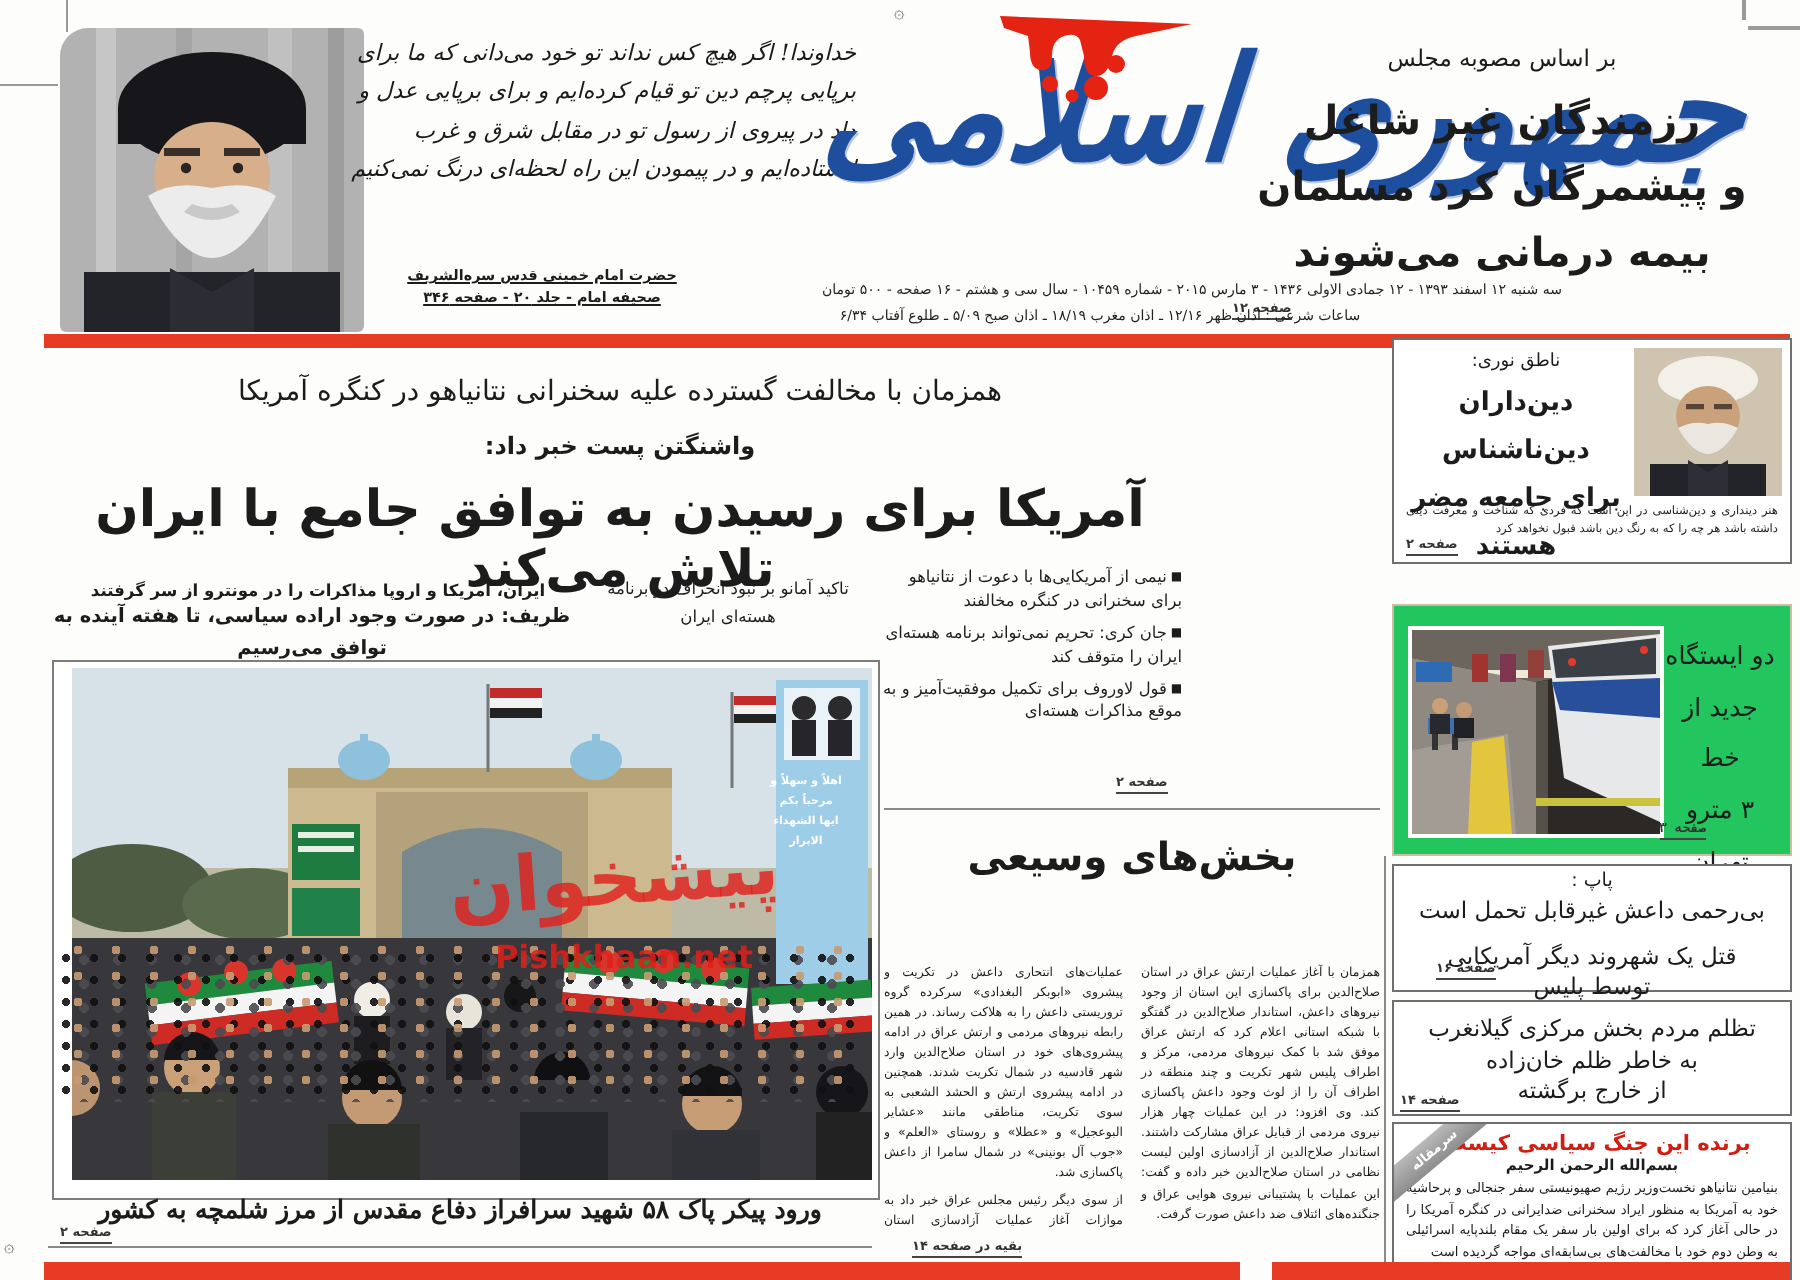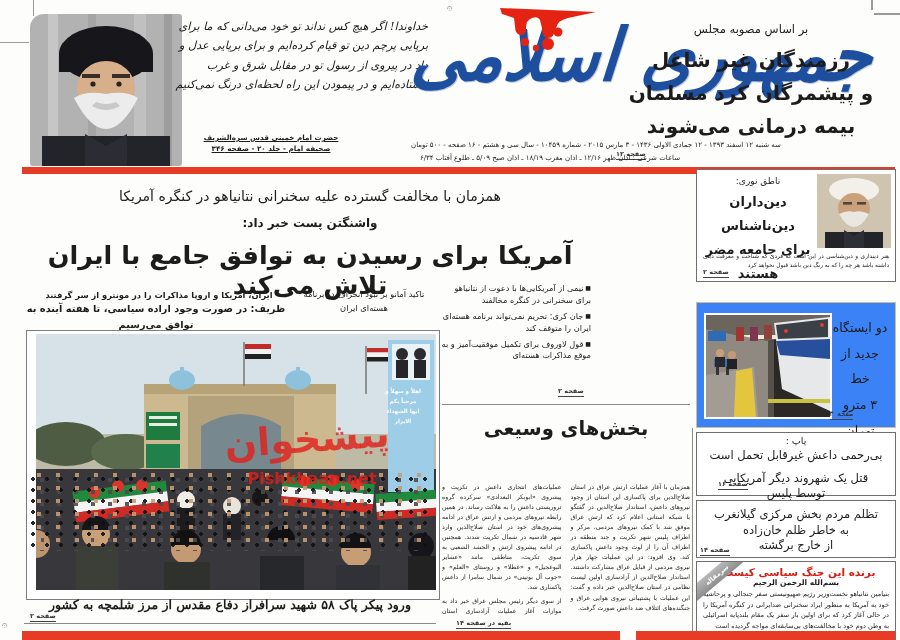--- a/index.html
+++ b/index.html
@@ -43,21 +43,21 @@
   .wm-en{font-size:16px;font-weight:bold;color:rgba(225,30,25,.85);}
   .banner-txt{font-size:5.5px;color:#fff;line-height:1.8;text-align:center;font-weight:bold;}
   
   .tk-h{font-size:19.5px;font-weight:bold;line-height:1.55;}
   .tk-body{font-size:6.2px;line-height:1.62;column-count:2;column-gap:9px;}
   .tk-body p{margin:0 0 3px 0;text-align:justify;}
   
   .nouri-k{font-size:9px;}
   .nouri-t{font-size:13px;font-weight:600;line-height:1.85;}
   .nouri-q{font-size:5.8px;line-height:1.6;}
-  .metrobox{background:#3b82f6;border:1px solid #cdbda4;}
+  .metrobox{background:#22c55e;border:1px solid #cdbda4;}
   .metro-t{font-size:12.5px;line-height:2.05;}
   .news-k{font-size:9.5px;}
   .news-t{font-size:11.5px;font-weight:500;line-height:1.7;}
   .ed-title{font-size:10.5px;font-weight:bold;color:#d21d12;}
   .ed-basmala{font-size:7.5px;font-weight:bold;}
   .ed-body{font-size:6.6px;line-height:1.6;}
   .ribbon{position:absolute;left:-26px;top:6px;width:92px;height:14px;background:linear-gradient(#b9b9b9,#8d8d8d);
           transform:rotate(-40deg);color:#fff;font-size:6.5px;text-align:center;line-height:14px;font-weight:bold;}
   .crowdtex{background:
      radial-gradient(circle 2.2px at 9px 4px, #c79b72 99%, transparent) 0 0/19px 13px repeat,

